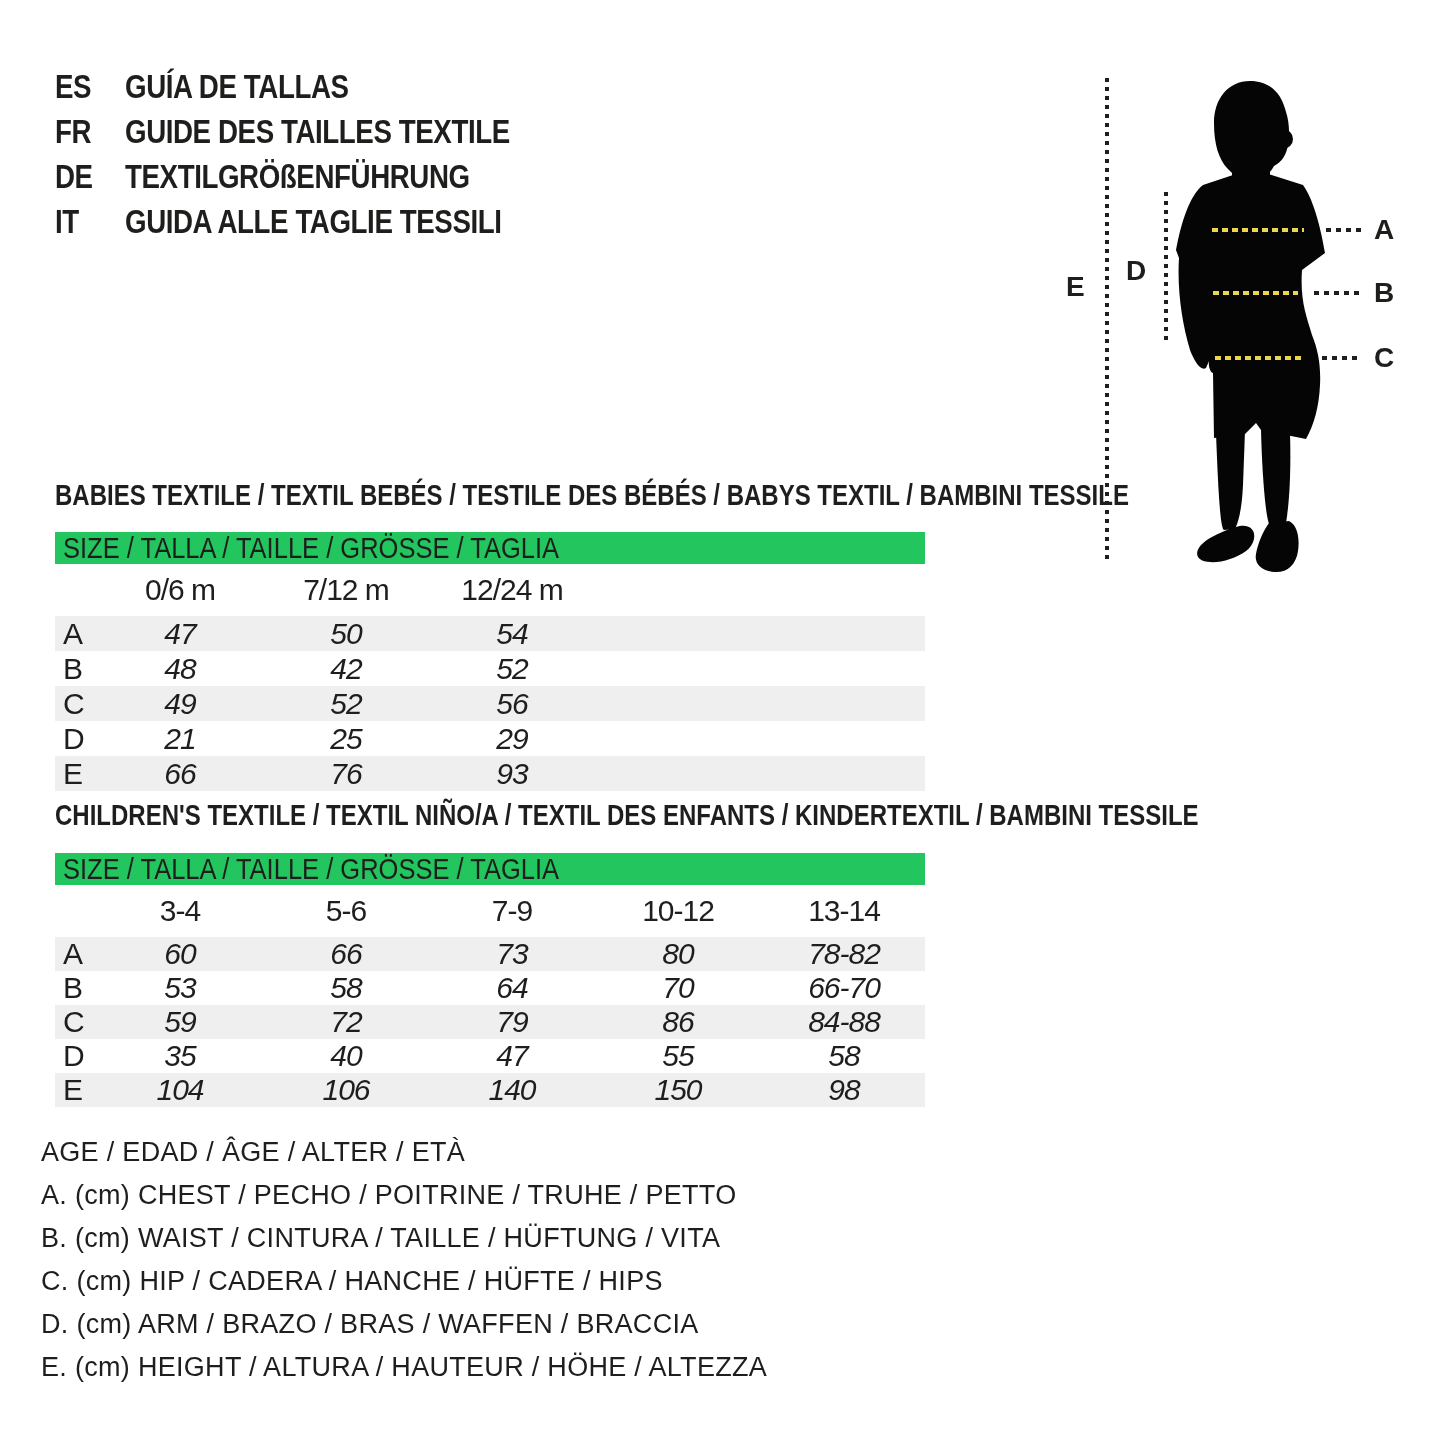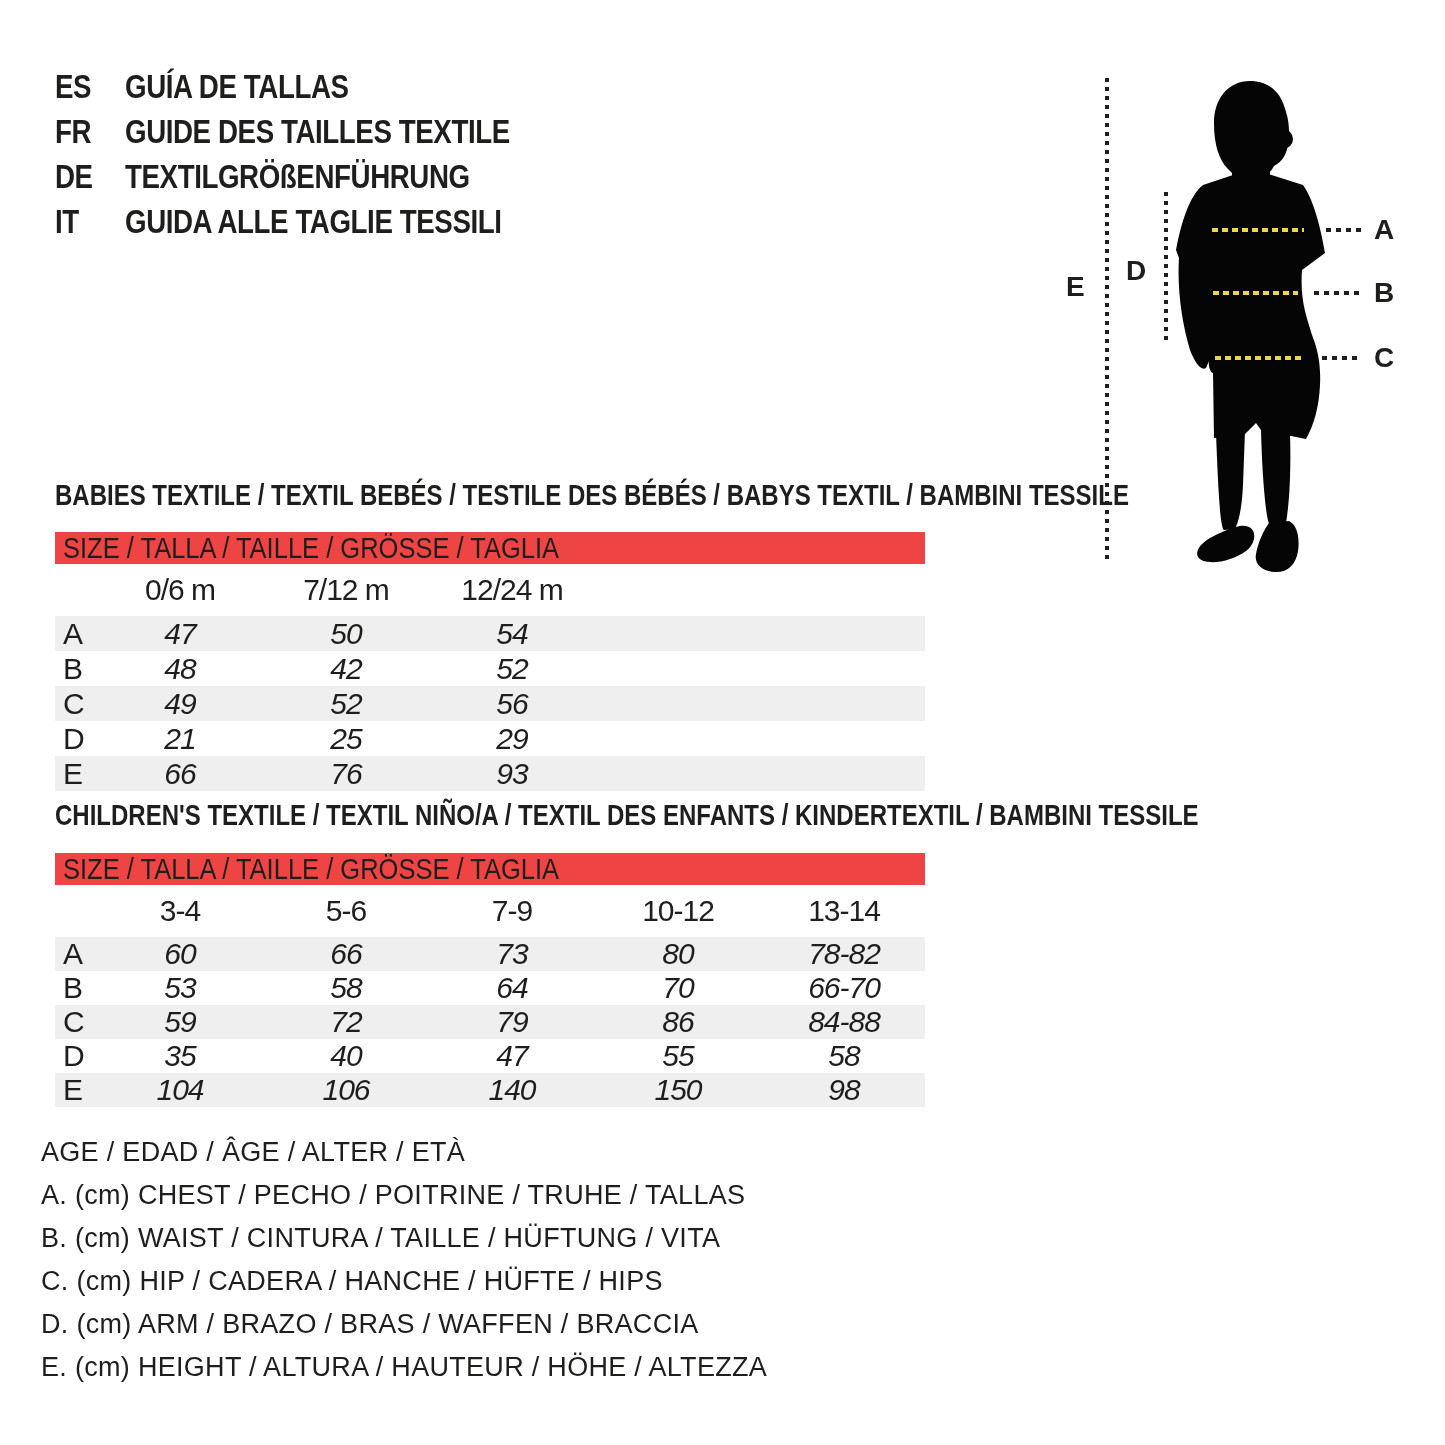--- a/index.html
+++ b/index.html
@@ -20,21 +20,21 @@
   .silhouette-svg{position:absolute;left:1040px;top:55px;}
   .vdots{position:absolute;width:4px;background:repeating-linear-gradient(to bottom,#1e1e1c 0 4px,transparent 4px 9px);}
   .hdots-yellow{position:absolute;height:4px;background:repeating-linear-gradient(to right,#ecd64d 0 6px,transparent 6px 10px);}
   .hdots-black{position:absolute;height:4px;background:repeating-linear-gradient(to right,#1e1e1c 0 5px,transparent 5px 10px);}
   .measure-label{position:absolute;width:34px;height:30px;line-height:30px;font-size:28px;font-weight:700;text-align:left;}
 
   
   .section-title{position:absolute;left:55px;font-size:30px;font-weight:700;line-height:30px;white-space:nowrap;}
   .title-inner{display:inline-block;transform:scaleX(0.80);transform-origin:0 50%;}
   .size-table{position:absolute;left:55px;width:870px;}
-  .size-bar{height:32px;background:#ef4444;display:flex;align-items:center;padding-left:8px;box-sizing:border-box;}
+  .size-bar{height:32px;background:#22c55e;display:flex;align-items:center;padding-left:8px;box-sizing:border-box;}
   .size-bar .cx{font-size:30px;transform:scaleX(0.85);}
   .row-grid{display:grid;align-items:center;}
   .table-subheader{height:52px;font-size:30px;}
   .col-header{text-align:center;letter-spacing:-1px;}
   .table-row{font-size:30px;}
   .babies .table-row{height:35px;}
   .children .table-row{height:34px;}
   .stripe{background:#efefef;}
   .row-label{padding-left:8px;text-align:left;}
   .cell-value{text-align:center;letter-spacing:-1px;font-style:italic;}
@@ -204,20 +204,20 @@
           <span class="cell-value">106</span>
           <span class="cell-value">140</span>
           <span class="cell-value">150</span>
           <span class="cell-value">98</span>
         </div>
       </div>
   </div>
 
   <div class="legend" id="legend-mount">
       <p class="legend-line">AGE / EDAD / ÂGE / ALTER / ETÀ</p>
-      <p class="legend-line">A. (cm) CHEST / PECHO / POITRINE / TRUHE / TALLAS</p>
+      <p class="legend-line">A. (cm) CHEST / PECHO / POITRINE / TRUHE / PETTO</p>
       <p class="legend-line">B. (cm) WAIST / CINTURA / TAILLE / HÜFTUNG / VITA</p>
       <p class="legend-line">C. (cm) HIP / CADERA / HANCHE / HÜFTE / HIPS</p>
       <p class="legend-line">D. (cm) ARM / BRAZO / BRAS / WAFFEN / BRACCIA</p>
       <p class="legend-line">E. (cm) HEIGHT / ALTURA / HAUTEUR / HÖHE / ALTEZZA</p>
     </div>
 
 </div>
 
 </body></html>

